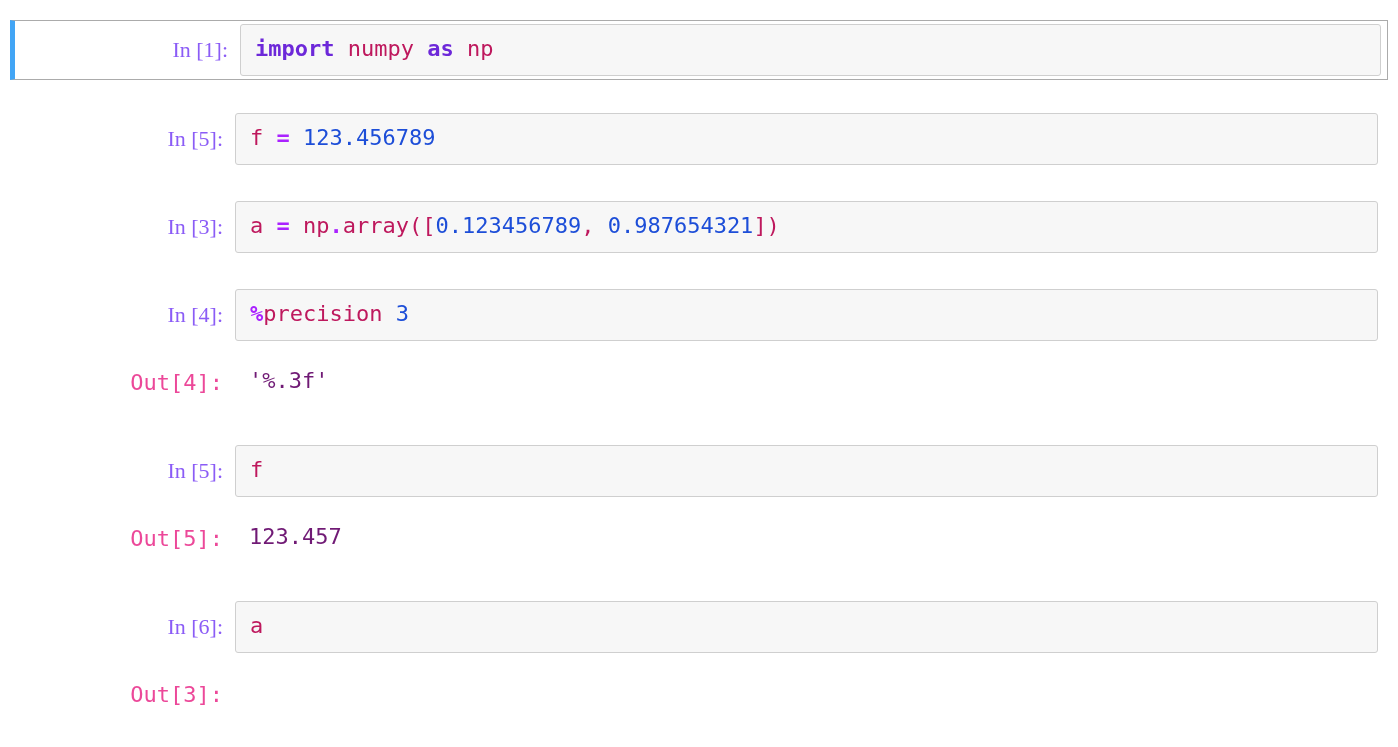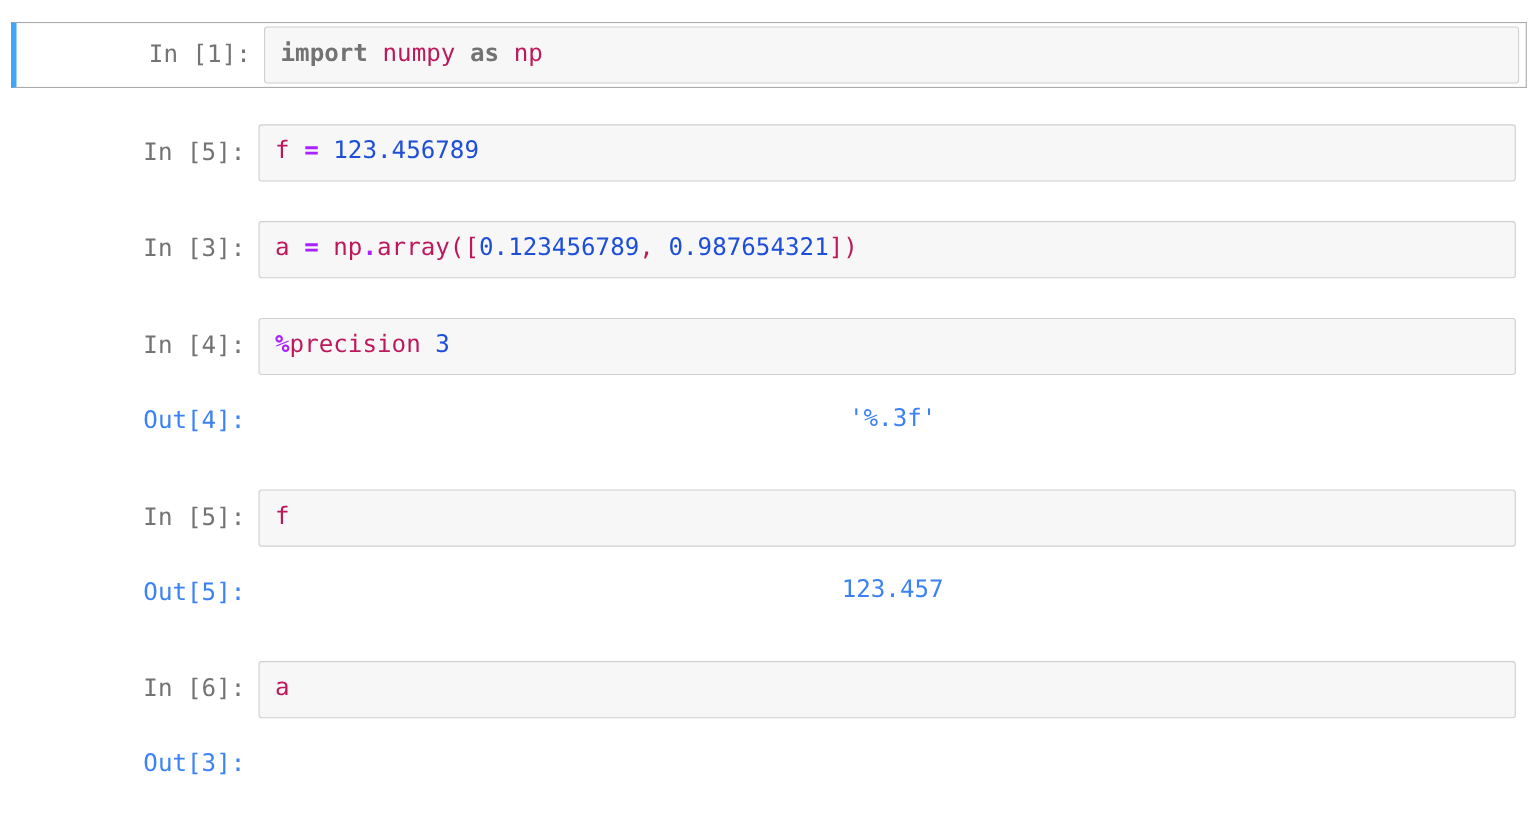--- a/index.html
+++ b/index.html
@@ -27,24 +27,25 @@
     .prompt {
       width: 225px;
       min-width: 225px;
       text-align: right;
       padding: 12px 12px 12px 0;
       font-family: "Menlo", "Monaco", "Consolas", monospace;
       font-size: 22px;
       line-height: 28px;
     }
     .prompt.in {
-      color: #737373;
+      color: #8b5cf6;
+      font-family: Liberation Serif, serif;
     }
     .prompt.out {
-      color: #3b82f6;
+      color: #ec4899;
     }
     .input-area {
       flex: 1;
       background: #f7f7f7;
       border: 1px solid #cfcfcf;
       border-radius: 3px;
       padding: 10px 14px;
       font-family: "Menlo", "Monaco", "Consolas", monospace;
       font-size: 22px;
       line-height: 28px;
@@ -52,27 +53,26 @@
       color: #000;
       margin-right: 10px;
     }
     .output-area {
       flex: 1;
       padding: 10px 14px;
       font-family: "Menlo", "Monaco", "Consolas", monospace;
       font-size: 22px;
       line-height: 28px;
       white-space: pre;
-      color: #3b82f6;
-      text-align: center;
+      color: #701a75;
     }
     .cell.selected .input-area {
       margin-right: 6px;
     }
-    .tk-keyword { color: #737373; font-weight: bold; }
+    .tk-keyword { color: #6d28d9; font-weight: bold; }
     .tk-name { color: #be185d; }
     .tk-op { color: #AA22FF; font-weight: bold; }
     .tk-num { color: #1d4ed8; }
     .tk-magic { color: #AA22FF; font-weight: bold; }
   </style>
 </head>
 <body>
 
 <div id="notebook">
     <div class="cell selected no-output">

